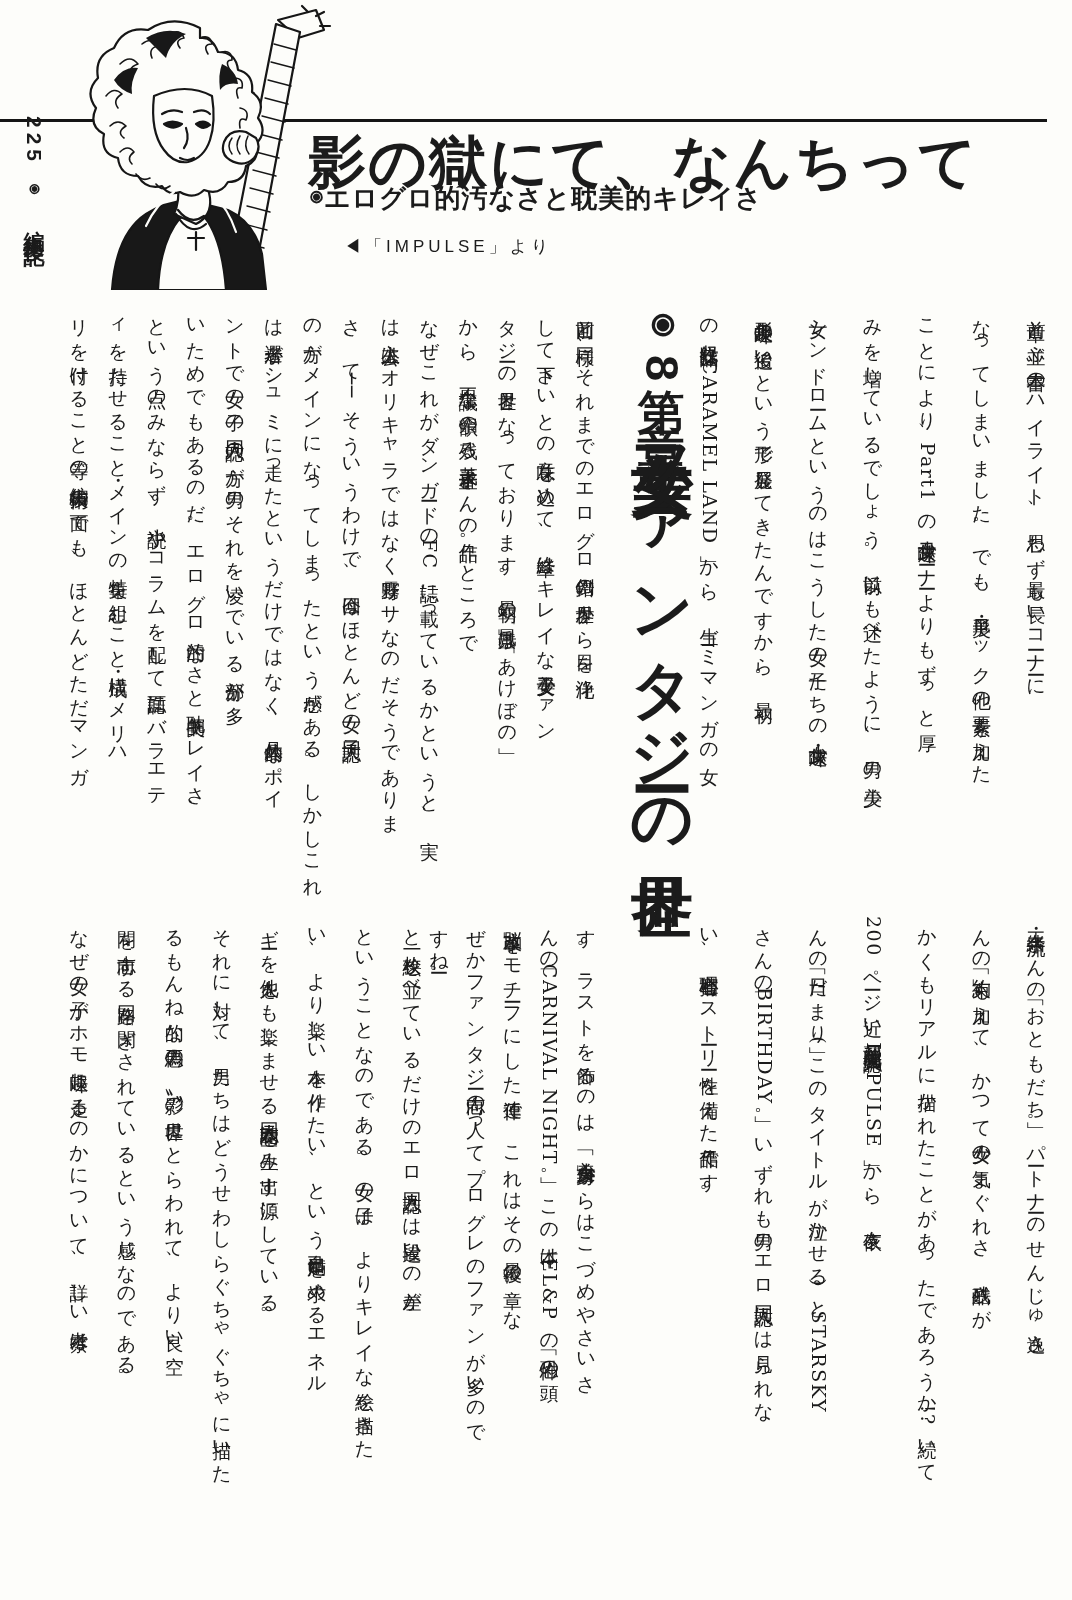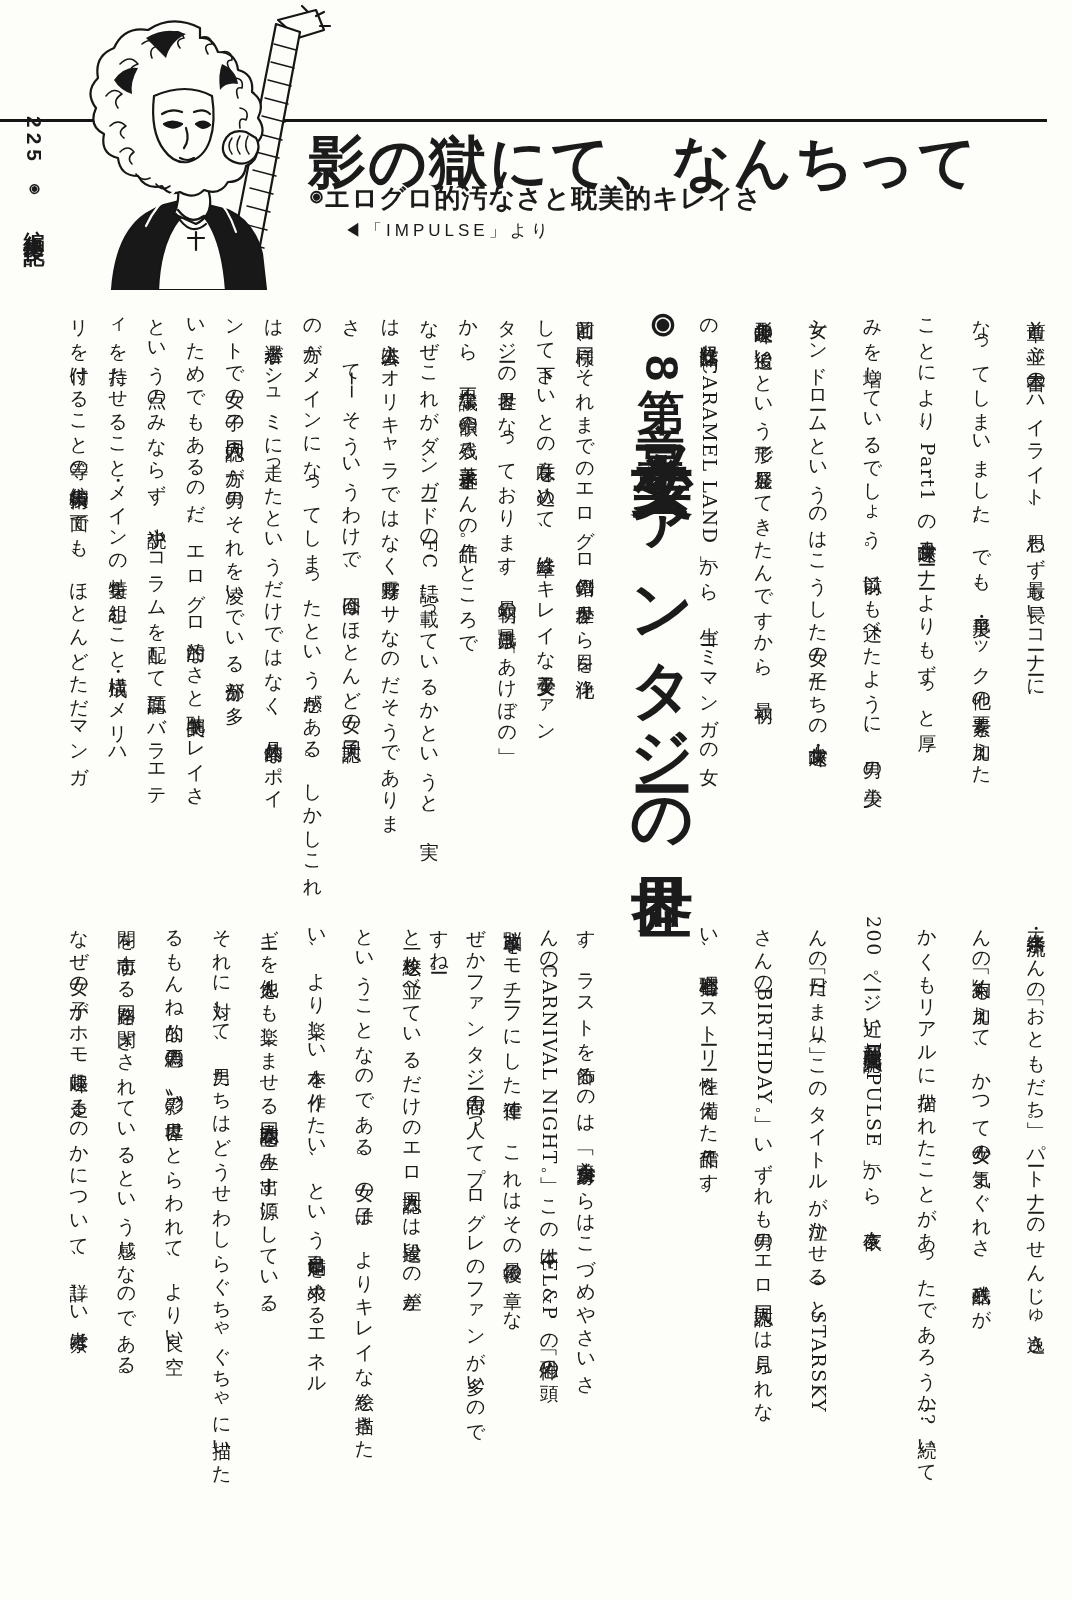--- a/index.html
+++ b/index.html
@@ -28,21 +28,21 @@
     position:absolute;left:308px;top:124px;
     font-family:"Liberation Sans",sans-serif;
     font-weight:700;font-size:58px;letter-spacing:2px;white-space:nowrap;
   }
   .subtitle{
     position:absolute;left:310px;top:181px;
     font-family:"Liberation Sans",sans-serif;
     font-weight:bold;font-size:26px;letter-spacing:1px;white-space:nowrap;
   }
   .caption{
-    position:absolute;left:344px;top:219px;
+    position:absolute;left:344px;top:235px;
     font-family:"Liberation Sans",sans-serif;
     font-size:17px;letter-spacing:4px;white-space:nowrap;
   }
   
   .chapter{
     position:absolute;left:610px;top:300px;height:930px;width:104px;
     writing-mode:vertical-rl;-webkit-writing-mode:vertical-rl;
     font-family:"Liberation Sans",sans-serif;
     font-weight:900;white-space:nowrap;
     display:flex;align-items:center;

